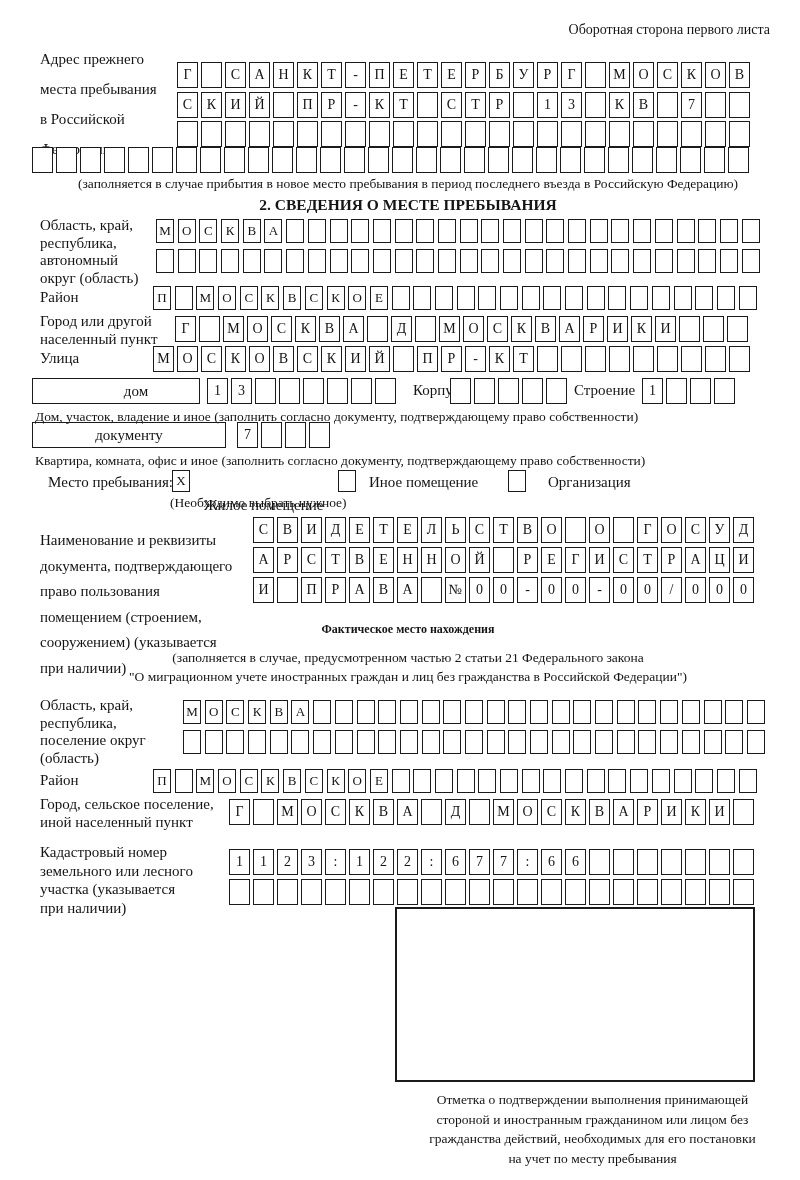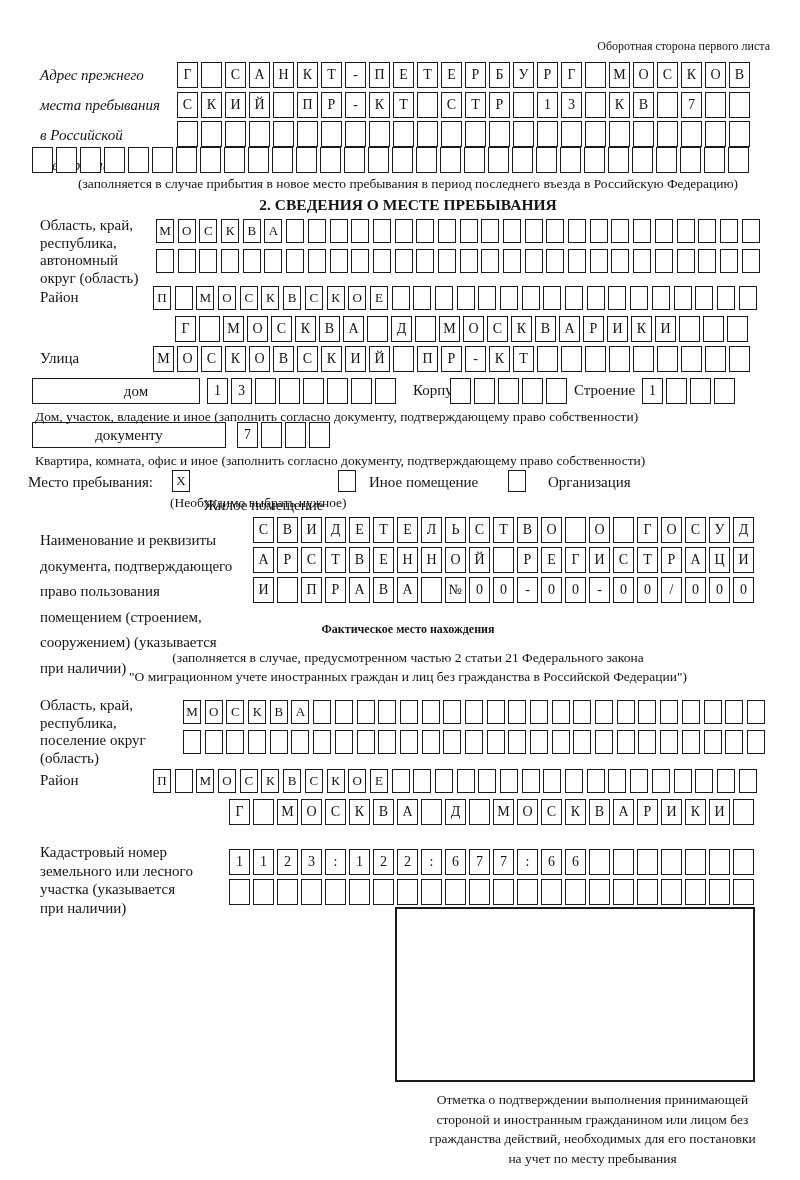--- a/index.html
+++ b/index.html
@@ -11,39 +11,39 @@
   .centered{left:8px;width:800px;text-align:center;}
   .cellrow{display:flex;flex-wrap:nowrap;}
   .cell{box-sizing:border-box;border:1.6px solid #1b1b1b;background:#fff;
         display:flex;align-items:center;justify-content:center;}
   .big .cell{width:21px;height:26px;margin-right:3px;font-size:14px;}
   .small .cell{width:18px;height:24px;margin-right:3.7px;font-size:13px;}
   .fieldbox{box-sizing:border-box;border:1.7px solid #1b1b1b;height:26px;
         display:flex;align-items:center;justify-content:center;font-size:15px;}
   .chk{box-sizing:border-box;width:18px;height:22px;border:1.6px solid #1b1b1b;
         display:flex;align-items:center;justify-content:center;font-size:13px;}
-  .hnote{top:22px;right:30px;font-size:12px;margin-top:17px;}
-  .b1lbl{top:60px;left:40px;line-height:30px;font-style:italic;}
+  .hnote{top:22px;right:30px;font-size:14px;}
+  .b1lbl{top:44px;left:40px;line-height:30px;}
   .b1r1{top:62px;left:177px}.b1r2{top:92px;left:177px}.b1r3{top:121px;left:177px}.b1r4{top:147px;left:32px}
   .cap1{top:176px;}
   .t2{top:196px;font-weight:bold;font-size:15.5px;}
   .s2obl-lbl{top:217px;left:40px;line-height:17.5px;}
   .s2obl-r1{top:219px;left:156px}.s2obl-r2{top:249px;left:156px}
   .raion1-lbl{top:288px;left:40px}.raion1-r{top:286px;left:153px}
   .gorod1-lbl{top:312px;left:40px;line-height:18px}.gorod1-r{top:316px;left:175px}
   .ulitsa-lbl{top:349px;left:40px}.ulitsa-r{top:346px;left:153px}
   .dombox{top:378px;left:32px;width:168px;padding-left:40px;}
   .dom-r{top:378px;left:207px}
   .korpus-lbl{top:381px;left:413px}.korpus-r{top:378px;left:450px}
   .stroenie-lbl{top:381px;left:574px}.stroenie-r{top:378px;left:642px}
   .domcap{top:409px;left:35px}
   .kvbox{top:422px;left:32px;width:194px;}
   .kv-r{top:422px;left:237px}
   .kvcap{top:453px;left:35px}
-  .mesto-lbl{top:473px;left:28px}
+  .mesto-lbl{top:473px;left:48px}
   .chk1{top:470px;left:172px}.opt1{top:496px;left:204px}
   .chk2{top:470px;left:338px}.opt2{top:473px;left:369px}
   .chk3{top:470px;left:508px}.opt3{top:473px;left:548px}
   .mestonote{top:495px;left:170px;width:330px;text-align:left;}
   .doc-lbl{top:516px;left:40px;line-height:25.5px;margin-top:12px;}
   .doc-r1{top:517px;left:253px}.doc-r2{top:547px;left:253px}.doc-r3{top:577px;left:253px}
   .ft{top:622px;font-weight:bold;font-size:12px;}
   .fn1{top:650px}.fn2{top:669px}
   .fobl-lbl{top:697px;left:40px;line-height:17.5px;}
   .fobl-r1{top:700px;left:183px}.fobl-r2{top:730px;left:183px}
@@ -273,20 +273,24 @@
       <div class="cell"></div>
       <div class="cell"></div>
       <div class="cell"></div>
       <div class="cell"></div>
       <div class="cell"></div>
       <div class="cell"></div>
       <div class="cell"></div>
       <div class="cell"></div>
     </div>
 
+  <div class="abs lbl gorod1-lbl">
+    <div>Город или другой</div>
+    <div>населенный пункт</div>
+  </div>
   <div class="abs cellrow big gorod1-r">
       <div class="cell">Г</div>
       <div class="cell"></div>
       <div class="cell">М</div>
       <div class="cell">О</div>
       <div class="cell">С</div>
       <div class="cell">К</div>
       <div class="cell">В</div>
       <div class="cell">А</div>
       <div class="cell"></div>
@@ -554,20 +558,24 @@
       <div class="cell"></div>
       <div class="cell"></div>
       <div class="cell"></div>
       <div class="cell"></div>
       <div class="cell"></div>
       <div class="cell"></div>
       <div class="cell"></div>
       <div class="cell"></div>
     </div>
 
+  <div class="abs lbl fgorod-lbl">
+    <div>Город, сельское поселение,</div>
+    <div>иной населенный пункт</div>
+  </div>
   <div class="abs cellrow big fgorod-r">
       <div class="cell">Г</div>
       <div class="cell"></div>
       <div class="cell">М</div>
       <div class="cell">О</div>
       <div class="cell">С</div>
       <div class="cell">К</div>
       <div class="cell">В</div>
       <div class="cell">А</div>
       <div class="cell"></div>

